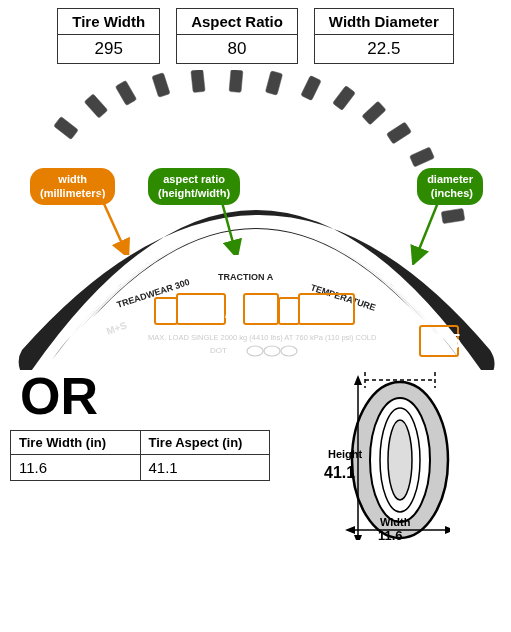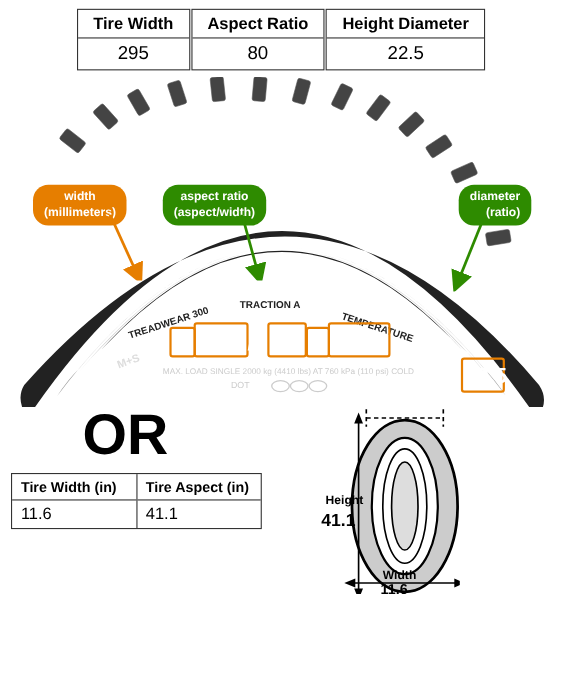--- a/index.html
+++ b/index.html
@@ -10,21 +10,21 @@
       background: #fff;
       overflow: hidden;
       position: relative;
     }
 
     
     .top-table {
       display: flex;
       justify-content: center;
       margin-top: 8px;
-      gap: 1px;
+      gap: 16px;
     }
     .top-table .col {
       border: 1.5px solid #333;
       display: flex;
       flex-direction: column;
       align-items: center;
     }
     .top-table .col .header {
       padding: 4px 14px;
       font-size: 15px;
@@ -84,37 +84,36 @@
       top: 98px;
       text-align: right;
     }
     .or-text {
       font-size: 52px;
       font-weight: bold;
       color: #000;
       margin-right: 30px;
       margin-left: 20px;
       line-height: 1;
-      text-align: center;
     }
 
     
     .tire-diagram {
       position: relative;
       width: 180px;
       height: 170px;
     }
 
     
     .bottom-table {
       display: flex;
       margin-top: 8px;
       margin-left: 10px;
       border: 1.5px solid #333;
-      width: 228px;
+      width: 260px;
       align-items: center;
     }
     .bottom-table .bcol {
       flex: 1;
       border-right: 1.5px solid #333;
       display: flex;
       flex-direction: column;
     }
     .bottom-table .bcol:last-child {
       border-right: none;
@@ -147,21 +146,21 @@
 <div class="top-table">
   <div class="col">
     <div class="header">Tire Width</div>
     <div class="value">295</div>
   </div>
   <div class="col">
     <div class="header">Aspect Ratio</div>
     <div class="value">80</div>
   </div>
   <div class="col">
-    <div class="header">Height Diameter</div>
+    <div class="header">Width Diameter</div>
     <div class="value">22.5</div>
   </div>
 </div>
 
 <div class="tire-area">
   <svg class="tire-svg" viewBox="0 0 511 300" xmlns="http://www.w3.org/2000/svg">
 
     <defs>
       <clipPath id="arcClip">
         <path d="M 30 320 Q 255 -40 480 320 L 511 290 Q 260 -80 0 290 Z"></path>
@@ -240,35 +239,35 @@
     <line x1="50" y1="0" x2="75" y2="55" stroke="#e67e00" stroke-width="2.5" marker-end="url(#arrowOrange)"></line>
     <defs>
       <marker id="arrowOrange" markerWidth="8" markerHeight="8" refX="4" refY="4" orient="auto">
         <path d="M0,0 L8,4 L0,8 Z" fill="#e67e00"></path>
       </marker>
     </defs>
   </svg>
 
   <div class="bubble green bubble-aspect">
     <span>aspect ratio</span><br>
-    <span>(aspect/width)</span>
+    <span>(height/width)</span>
   </div>
 
   <svg style="position:absolute;left:190px;top:125px;width:80px;height:60px" viewBox="0 0 80 60">
     <line x1="30" y1="0" x2="45" y2="55" stroke="#2e8b00" stroke-width="2.5" marker-end="url(#arrowGreen)"></line>
     <defs>
       <marker id="arrowGreen" markerWidth="8" markerHeight="8" refX="4" refY="4" orient="auto">
         <path d="M0,0 L8,4 L0,8 Z" fill="#2e8b00"></path>
       </marker>
     </defs>
   </svg>
 
   <div class="bubble green bubble-diameter">
     <span>diameter</span><br>
-    <span>(ratio)</span>
+    <span>(inches)</span>
   </div>
 
   <svg style="position:absolute;right:40px;top:125px;width:80px;height:70px" viewBox="0 0 80 70">
     <line x1="50" y1="0" x2="25" y2="62" stroke="#2e8b00" stroke-width="2.5" marker-end="url(#arrowGreen2)"></line>
     <defs>
       <marker id="arrowGreen2" markerWidth="8" markerHeight="8" refX="4" refY="4" orient="auto">
         <path d="M0,0 L8,4 L0,8 Z" fill="#2e8b00"></path>
       </marker>
     </defs>
   </svg>

